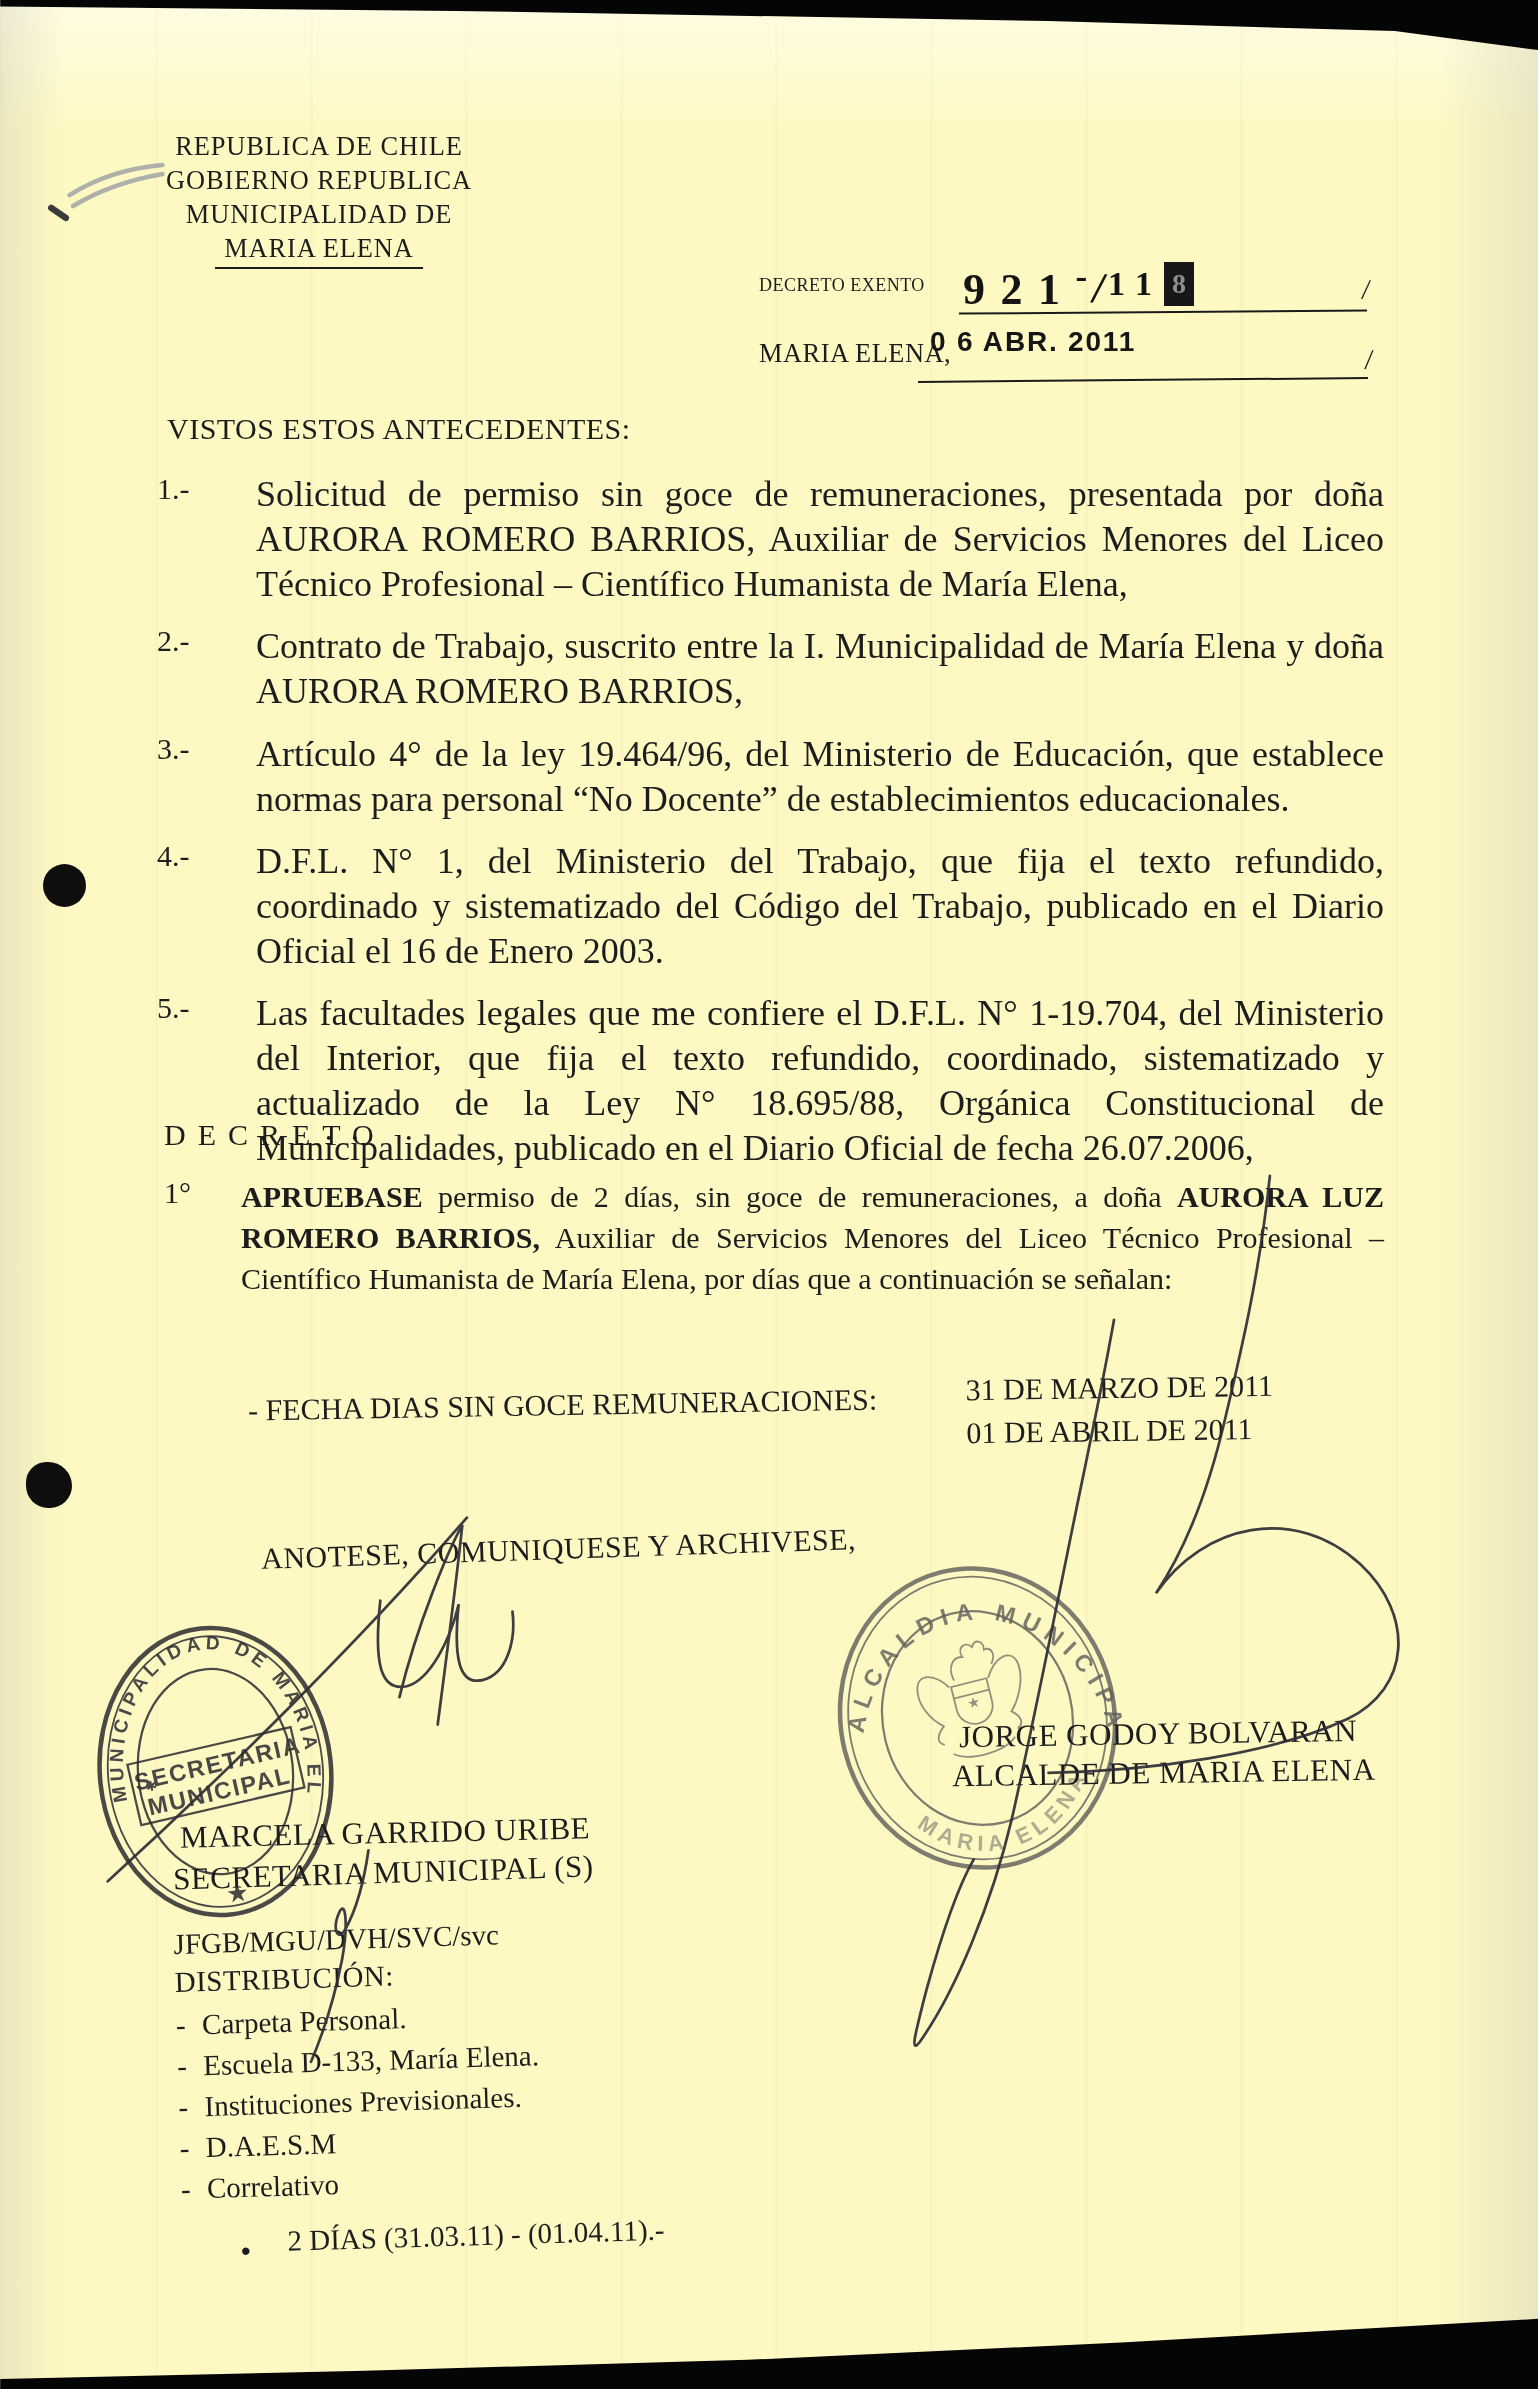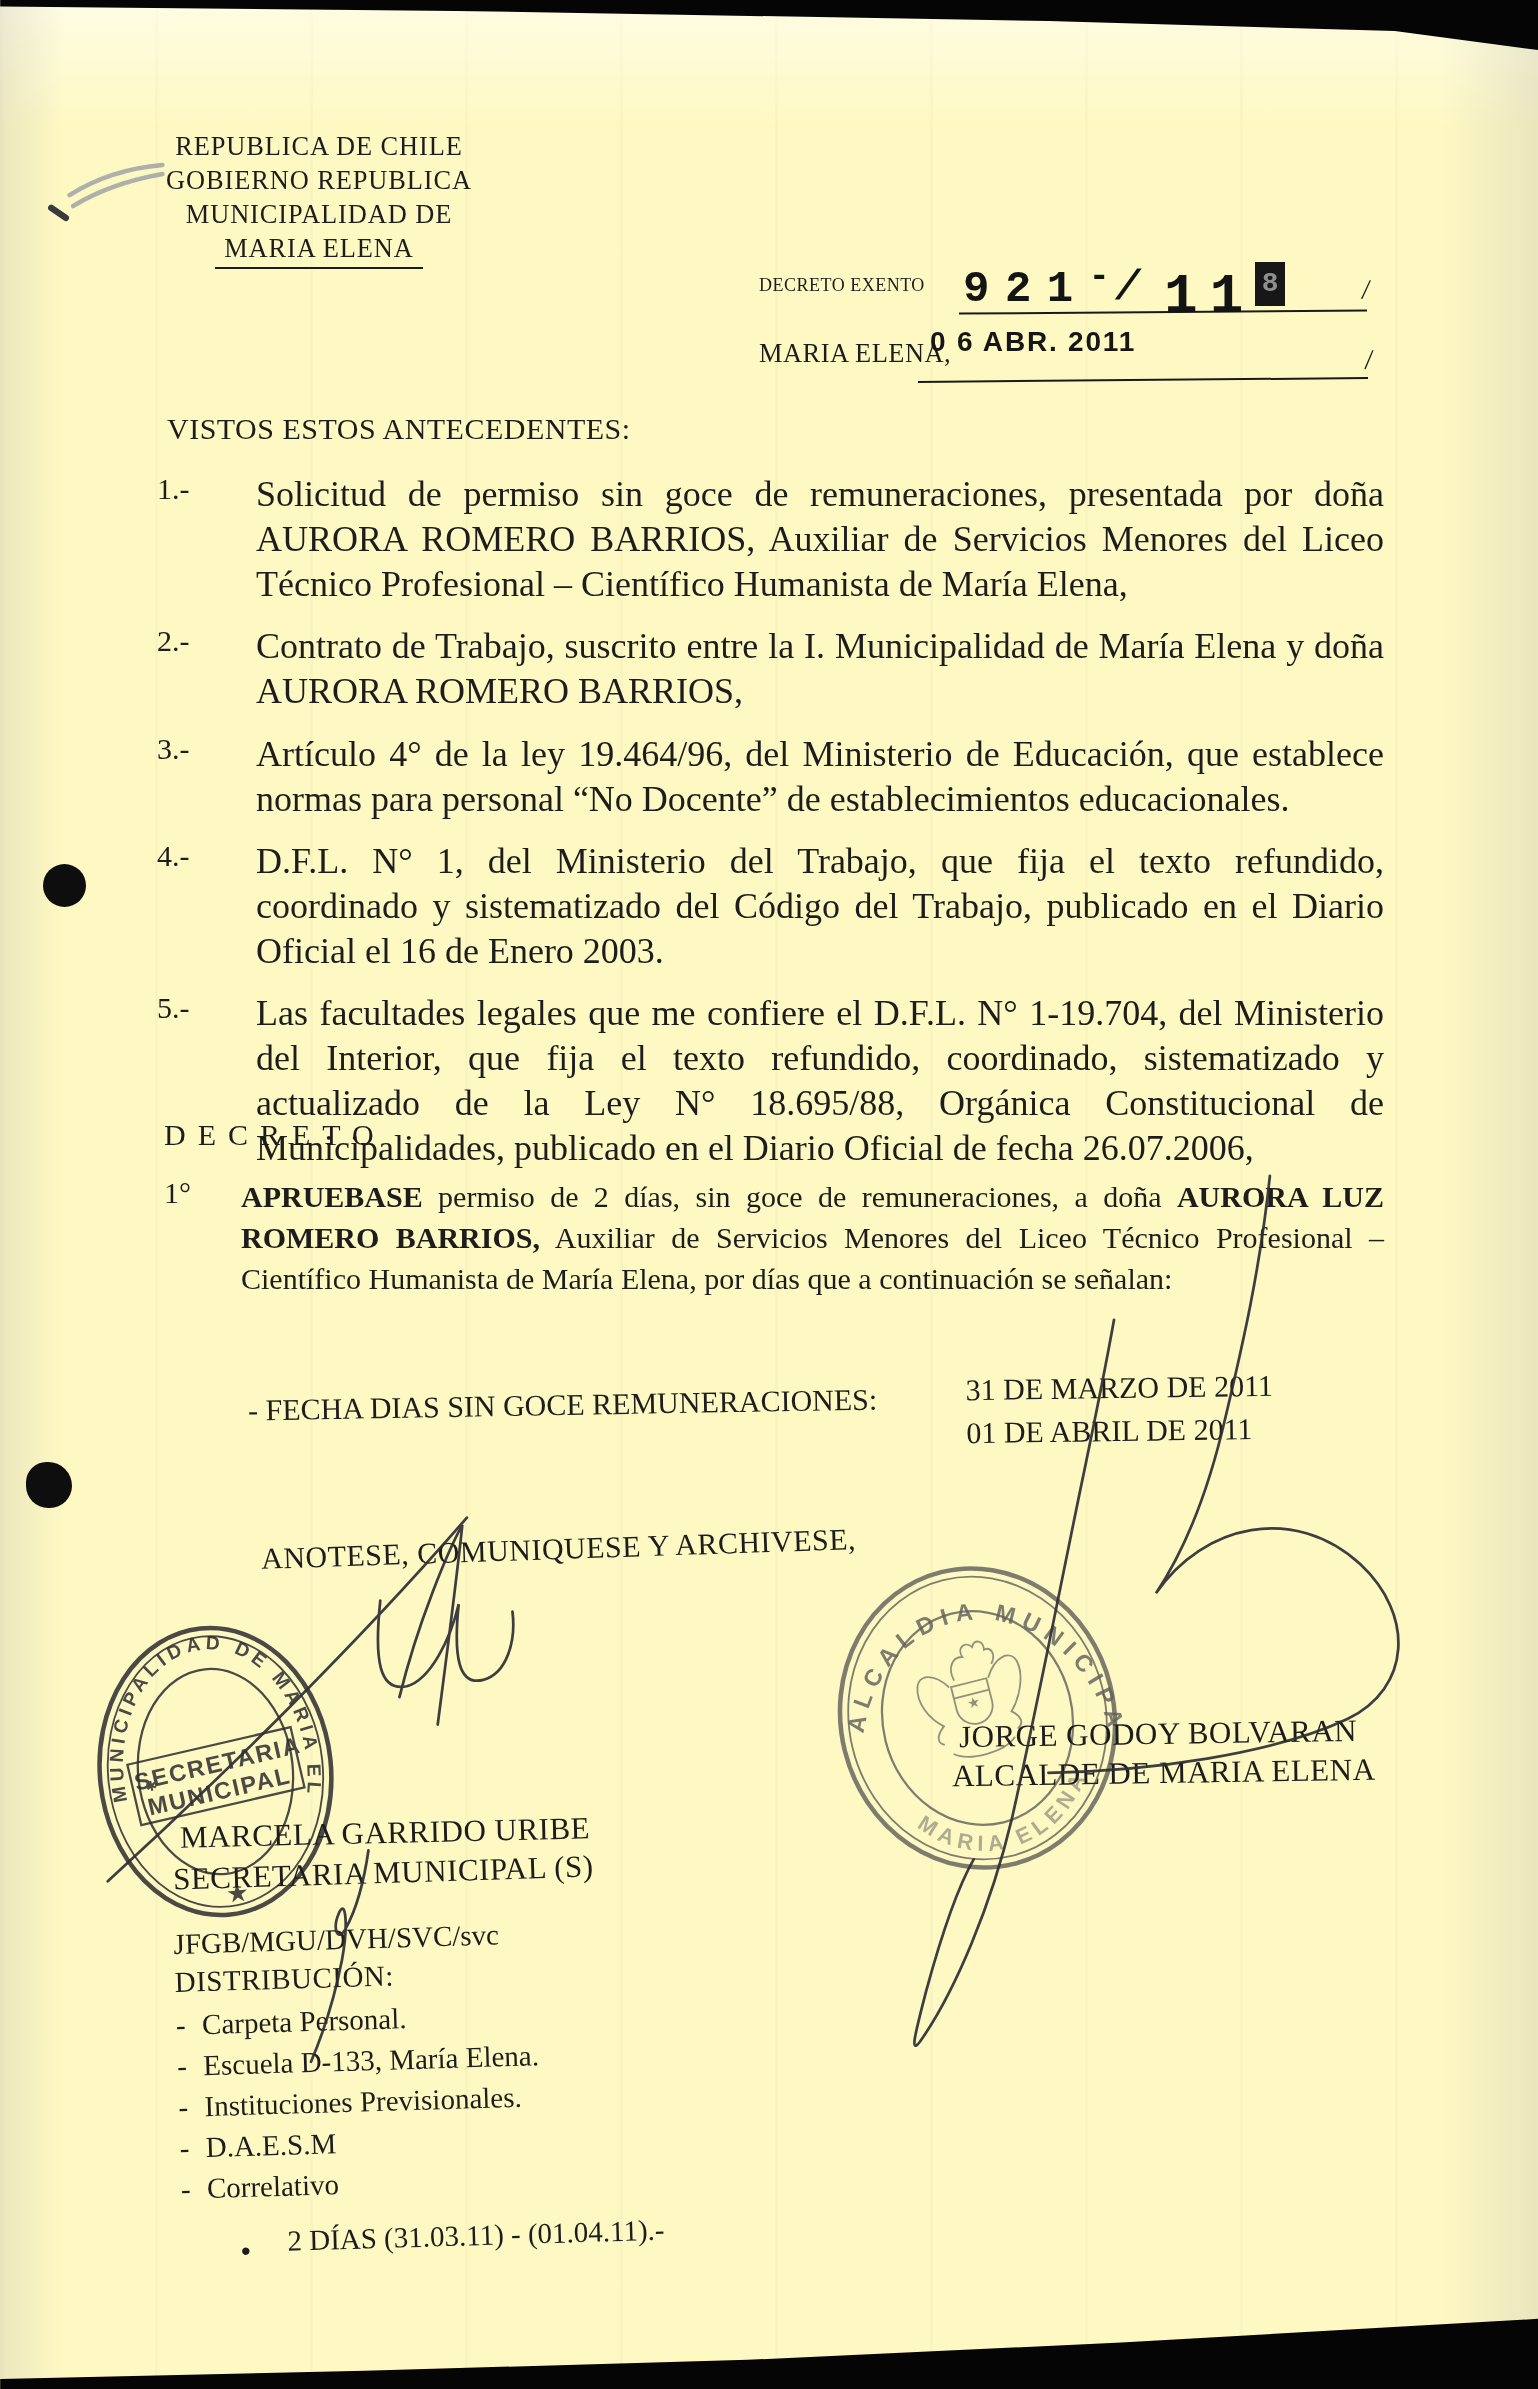--- a/index.html
+++ b/index.html
@@ -18,25 +18,25 @@
   }
   .abs{position:absolute;}
   .z2{z-index:2;} .z3{z-index:3;} .z4{z-index:4;} .z5{z-index:5;} .z6{z-index:6;}
 
   
   .letterhead{left:162px;top:129px;width:314px;text-align:center;font-size:26.4px;line-height:34px;letter-spacing:0.9px;}
   .lh-u{display:inline-block;border-bottom:2.7px solid #1d1d1d;padding:0 9px 1.8px 9px;}
 
   
   .decree-label{left:759px;top:275px;font-size:18px;letter-spacing:0.5px;}
-  .stamp-num{left:963px;top:264px;display:flex;align-items:flex-start;font-family:Liberation Mono, monospace;font-weight:bold;color:#141414;}
+  .stamp-num{left:963px;top:264px;display:flex;align-items:flex-start;font-family:Liberation Serif, serif;font-weight:bold;color:#141414;}
   .sn1{font-size:44px;letter-spacing:15.5px;}
   .sdash{font-size:35px;margin:-7.3px 0 0 0;}
   .sslash{font-size:42px;margin:0 3.6px 0 5.5px;transform:skewX(-10deg);}
-  .sn2{font-size:56px;letter-spacing:12px;margin-top:0.9px;margin-left:20px;}
+  .sn2{font-size:34px;letter-spacing:12px;margin-top:0.9px;}
   .blot{width:30px;height:44px;background:#171717;color:#8e8e8e;font-size:28px;text-align:center;line-height:44px;margin-top:-1.8px;}
   .u1{left:959px;top:311px;width:408px;border-top:2.7px solid #1a1a1a;transform:rotate(-.45deg);}
   .sl1{left:1362px;top:273px;font-size:29px;transform:rotate(6deg);}
   .place-label{left:759px;top:338px;font-size:26.4px;letter-spacing:0.5px;}
   .date-stamp{left:930px;top:326px;font-family:"Liberation Sans",sans-serif;font-weight:bold;font-size:28px;letter-spacing:1.8px;color:#161616;}
   .u2{left:918px;top:379px;width:450px;border-top:2.7px solid #1a1a1a;transform:rotate(-.5deg);}
   .sl2{left:1365px;top:343px;font-size:29px;transform:rotate(4deg);}
 
   
   .vistos{left:167px;top:412px;font-size:30px;letter-spacing:0.5px;}

